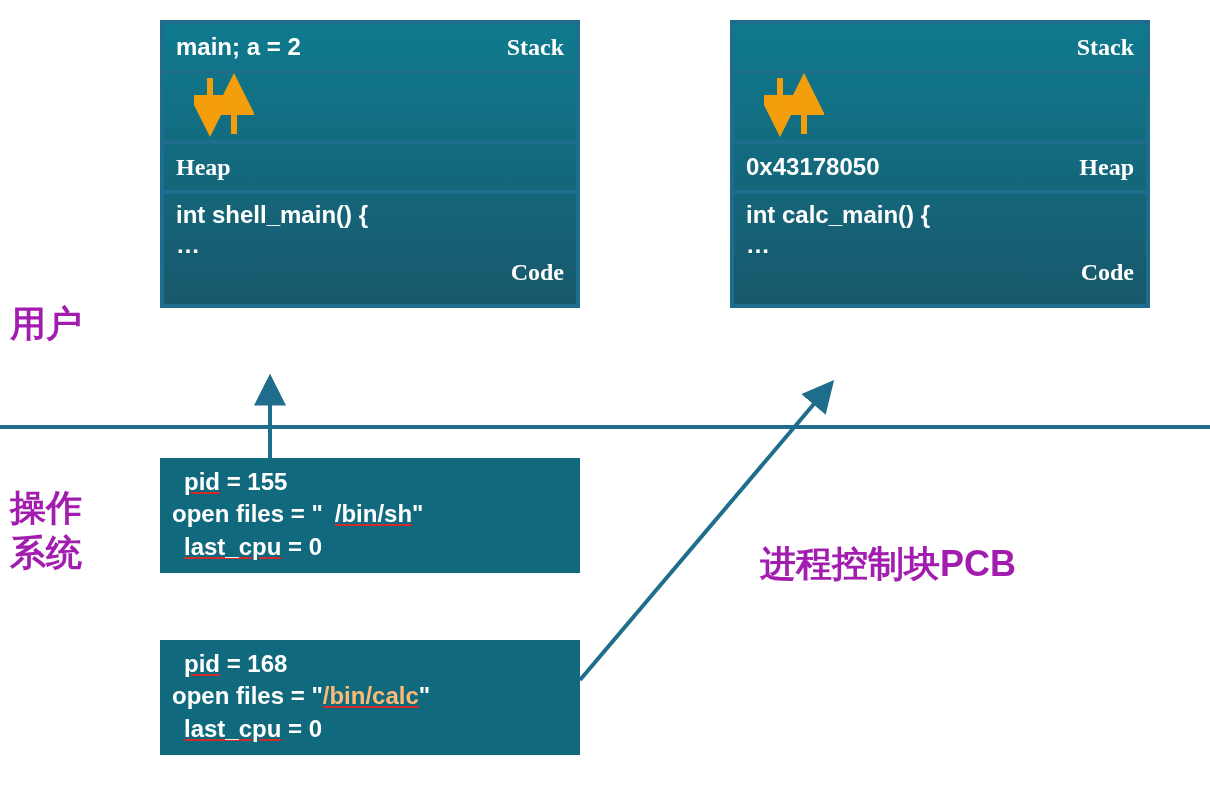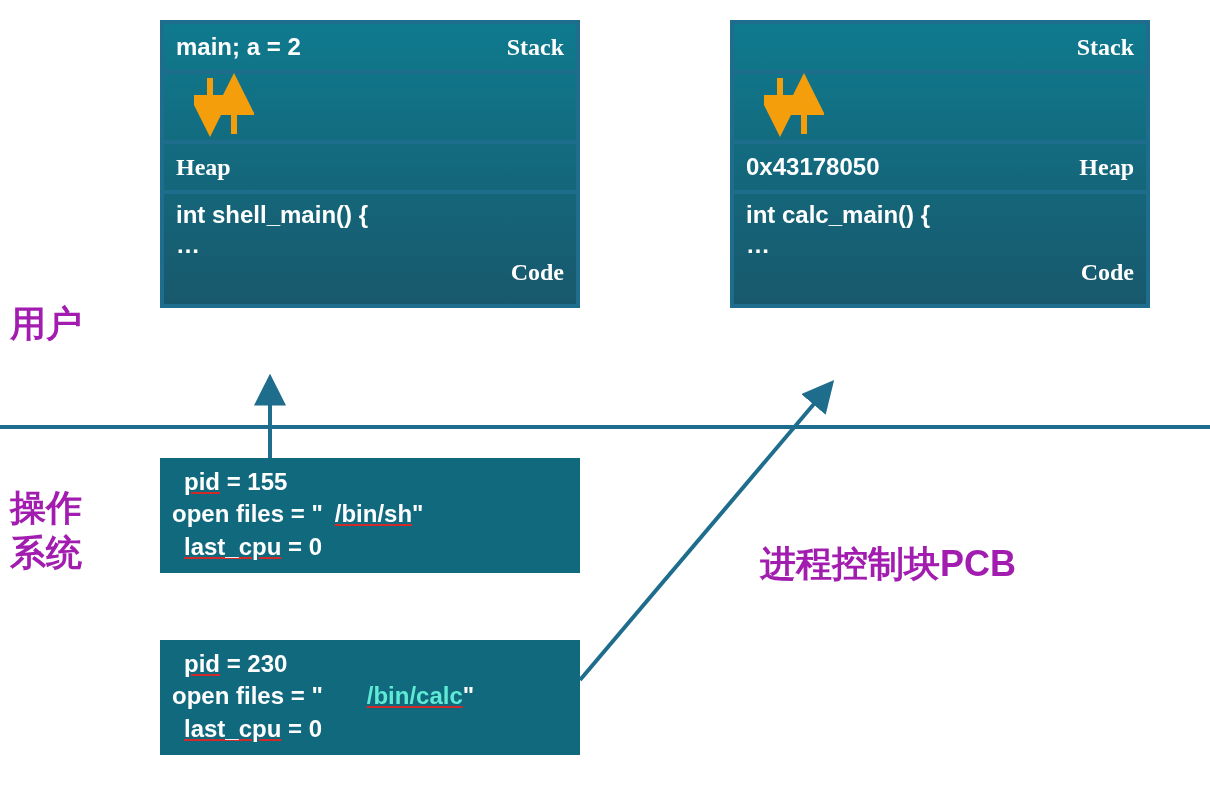--- a/index.html
+++ b/index.html
@@ -75,21 +75,21 @@
     background: #11697e;
     color: #ffffff;
     padding: 8px 12px 10px 12px;
     font-size: 24px;
     font-weight: 700;
     line-height: 1.35;
   }
   .pcb1 { left: 160px; top: 458px; }
   .pcb2 { left: 160px; top: 640px; }
   .pcb .ul { text-decoration: underline; text-decoration-color: #d02a2a; text-decoration-thickness: 2px; text-underline-offset: 2px; margin-left: 12px; }
-  .pcb .redpath { color: #5eead4; text-decoration: underline; text-decoration-color: #d02a2a; margin-left: 44px; }
+  .pcb .redpath { color: #fdba74; text-decoration: underline; text-decoration-color: #d02a2a; }
 
   
   .arrow-layer {
     position: absolute; left:0; top:0; width:1210px; height:798px; pointer-events:none;
   }
 </style>
 </head>
 <body>
 
 <div class="divider"></div>
@@ -159,21 +159,21 @@
   <div>
     <span>open files = </span><span>  "</span><span class="ul">/bin/sh</span><span>"</span>
   </div>
   <div>
     <span class="ul">last_cpu</span><span> = 0</span>
   </div>
 </div>
 
 <div class="pcb pcb2">
   <div>
-    <span class="ul">pid</span><span> = 230</span>
+    <span class="ul">pid</span><span> = 168</span>
   </div>
   <div>
     <span>open files = </span><span>  "</span><span class="redpath">/bin/calc</span><span>"</span>
   </div>
   <div>
     <span class="ul">last_cpu</span><span> = 0</span>
   </div>
 </div>
 
 <svg class="arrow-layer" viewBox="0 0 1210 798">

